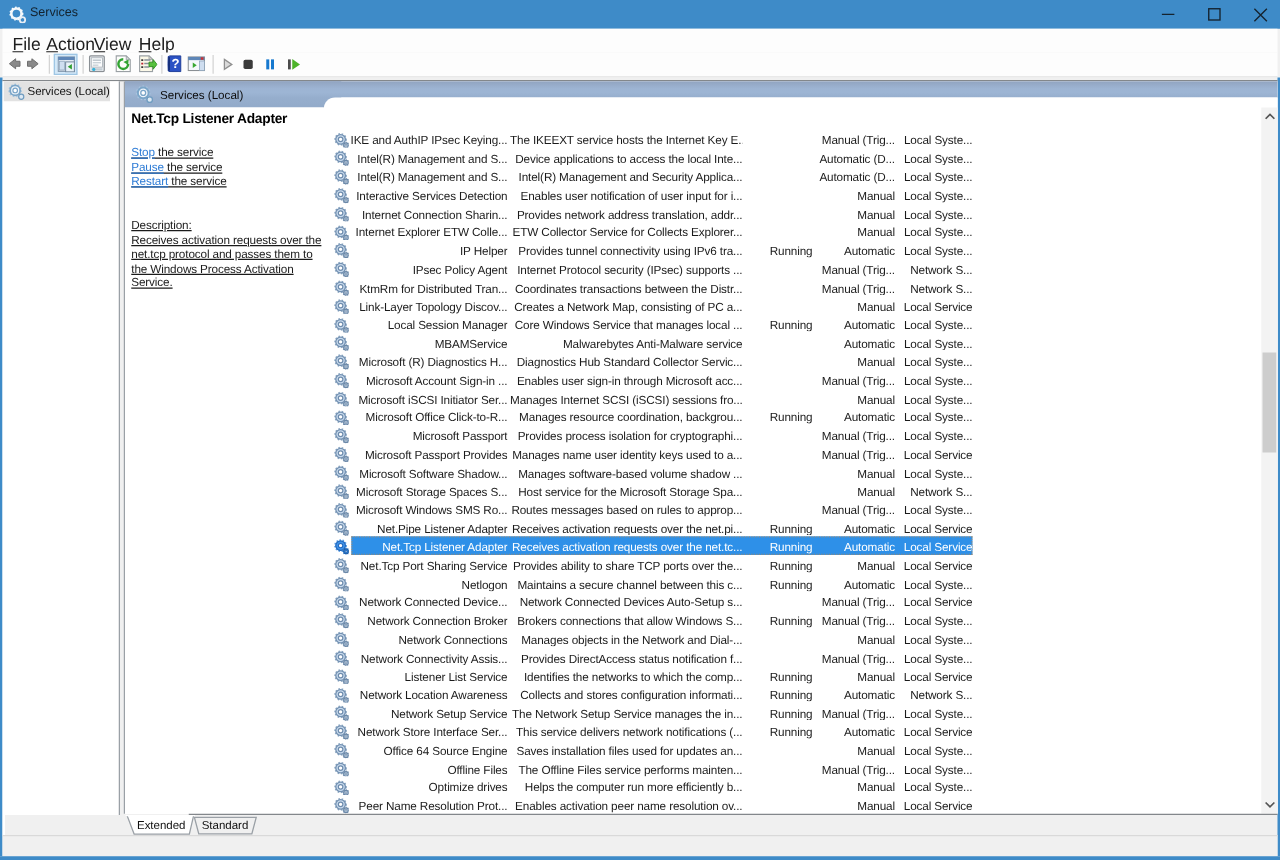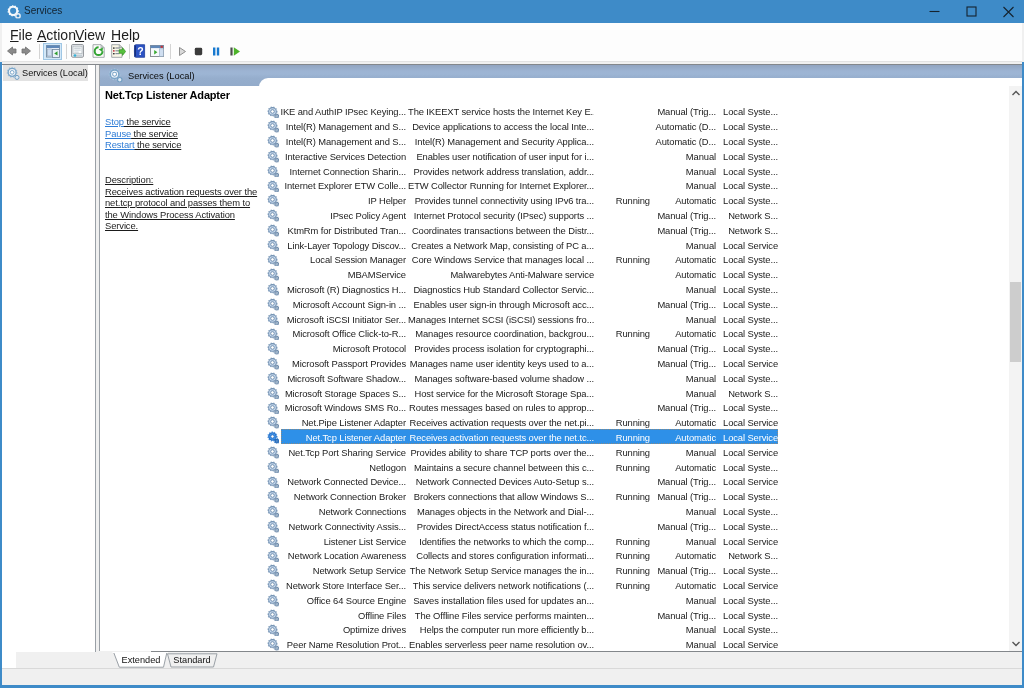--- a/index.html
+++ b/index.html
@@ -43,21 +43,21 @@
 .cd{left:146px;width:186px;}
 .cs{left:339px;width:49px;}
 .ct{left:389px;width:65px;}
 .cl{left:460px;width:56px;}
 .sel .c{color:#fff;}
 .selbg{position:absolute;left:181px;top:364.7px;width:497px;height:14.9px;background:#2e90e8;border:1px dotted rgba(200,135,65,0.6);}
 
 #vscroll{position:absolute;left:909px;top:21.5px;width:13px;height:565px;background:#f3f3f3;}
 #vthumb{position:absolute;left:0.5px;top:196px;width:11px;height:80px;background:#cdcdcd;}
 
-#btabs{position:absolute;left:16px;top:651.5px;width:848px;height:16.5px;background:#f0f0f0;padding-left:24px;}
+#btabs{position:absolute;left:4px;top:651.5px;width:848px;height:16.5px;background:#f0f0f0;padding-left:24px;}
 #panelbotline{position:absolute;left:151px;top:650.5px;width:871px;height:1px;background:#83878b;}
 #statusbar{position:absolute;left:2px;top:668px;width:1020px;height:17px;background:#f0f0f0;border-top:1px solid #d9d9d9;}
 #botborder{position:absolute;left:0;top:685px;width:1024px;height:3px;background:#3e8bc8;}
 </style></head>
 <body>
 <svg width="0" height="0" style="position:absolute">
 <defs>
 <symbol id="gear" viewBox="0 0 13 13">
   <circle cx="5.7" cy="5.7" r="4.6" fill="none" stroke="#8ca7c2" stroke-width="1.3" stroke-dasharray="1.3 1.45"></circle>
   <circle cx="5.7" cy="5.7" r="4.0" fill="#c9dbee" stroke="#7391b2" stroke-width="1.1"></circle>
@@ -281,21 +281,21 @@
       <div class="c cd">Provides network address translation, addr...</div>
       <div class="c cs"></div>
       <div class="c ct">Manual</div>
       <div class="c cl">Local Syste...</div>
 </div>
 <div class="row" style="top:178.60px">
 <svg class="ric" viewBox="0 0 13 13">
         <use href="#gear"></use>
       </svg>
 <div class="c cn">Internet Explorer ETW Colle...</div>
-      <div class="c cd">ETW Collector Running for Internet Explorer...</div>
+      <div class="c cd">ETW Collector Service for Collects Explorer...</div>
       <div class="c cs"></div>
       <div class="c ct">Manual</div>
       <div class="c cl">Local Syste...</div>
 </div>
 <div class="row" style="top:193.40px">
 <svg class="ric" viewBox="0 0 13 13">
         <use href="#gear"></use>
       </svg>
 <div class="c cn">IP Helper</div>
       <div class="c cd">Provides tunnel connectivity using IPv6 tra...</div>
@@ -390,21 +390,21 @@
 <div class="c cn">Microsoft Office Click-to-R...</div>
       <div class="c cd">Manages resource coordination, backgrou...</div>
       <div class="c cs">Running</div>
       <div class="c ct">Automatic</div>
       <div class="c cl">Local Syste...</div>
 </div>
 <div class="row" style="top:341.40px">
 <svg class="ric" viewBox="0 0 13 13">
         <use href="#gear"></use>
       </svg>
-<div class="c cn">Microsoft Protocol</div>
+<div class="c cn">Microsoft Passport</div>
       <div class="c cd">Provides process isolation for cryptographi...</div>
       <div class="c cs"></div>
       <div class="c ct">Manual (Trig...</div>
       <div class="c cl">Local Syste...</div>
 </div>
 <div class="row" style="top:356.20px">
 <svg class="ric" viewBox="0 0 13 13">
         <use href="#gear"></use>
       </svg>
 <div class="c cn">Microsoft Passport Provides</div>
@@ -591,21 +591,21 @@
       <div class="c cd">Helps the computer run more efficiently b...</div>
       <div class="c cs"></div>
       <div class="c ct">Manual</div>
       <div class="c cl">Local Syste...</div>
 </div>
 <div class="row" style="top:637.40px">
 <svg class="ric" viewBox="0 0 13 13">
         <use href="#gear"></use>
       </svg>
 <div class="c cn">Peer Name Resolution Prot...</div>
-      <div class="c cd">Enables serverless peer name resolution ov...</div>
+      <div class="c cd">Enables activation peer name resolution ov...</div>
       <div class="c cs"></div>
       <div class="c ct">Manual</div>
       <div class="c cl">Local Service</div>
 </div>
 </div>
 
 <div id="panelbotline"></div>
 <div id="btabs">
   <svg class="abs" style="left:93px;top:0" width="115" height="16.5" viewBox="0 0 115 16.5">
     <path d="M58.5 1.8 L108 1.8 L104.5 15 L62 15 Z" fill="#f0f0f0" stroke="#9aa0a6" stroke-width="1"></path>

